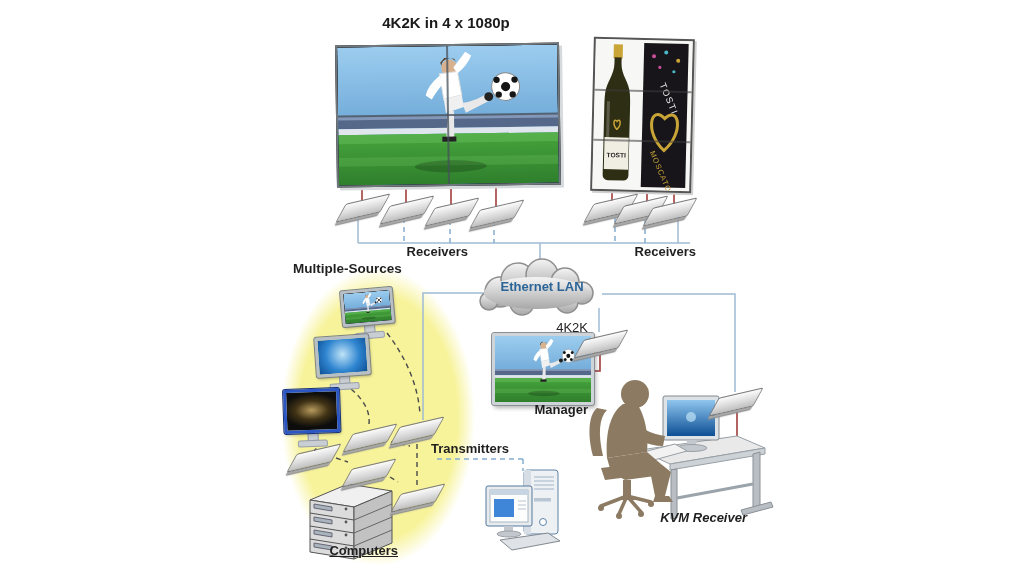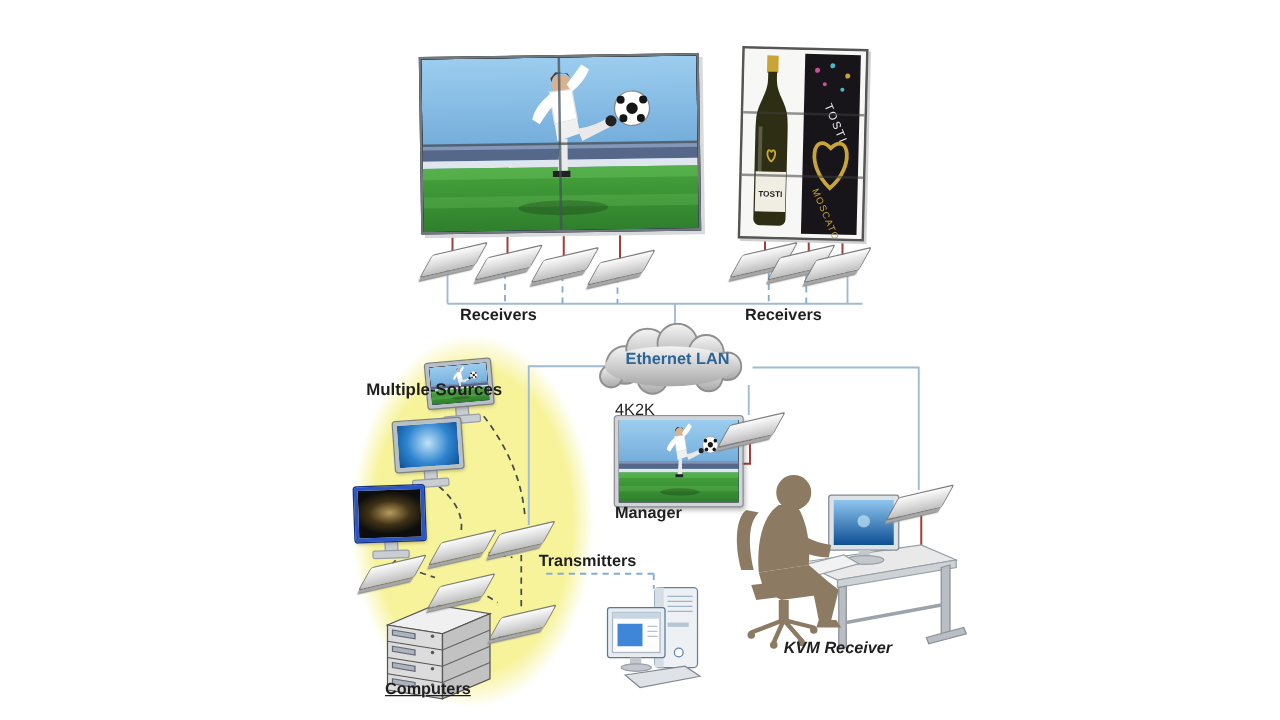--- a/index.html
+++ b/index.html
@@ -1,21 +1,21 @@
 <!DOCTYPE html>
 <html style="--video-link: #A13D3B; --net-line: #9FBBD4; --net-dash: #85ADD0; --src-dash: #4A4A4A; --highlight: #F7F39B; --cloud-text: #2B6598;"><head>
 <meta charset="utf-8">
 <style>
   html,body{margin:0;padding:0;background:#ffffff;}
   .stage{position:relative;width:1024px;height:576px;background:#ffffff;overflow:hidden;
          font-family:"Liberation Sans","DejaVu Sans",sans-serif;color:#1a1a1a;}
   .abs{position:absolute;}
   
   .lbl{position:absolute;font-size:13px;font-weight:600;color:#1f1f1f;white-space:nowrap;z-index:6;}
-  .lbl.center{text-align:left;}
+  .lbl.center{text-align:right;}
   .title{position:absolute;font-size:15px;font-weight:bold;text-align:center;z-index:6;}
   .cloud-lbl{position:absolute;font-size:13px;font-weight:bold;color:var(--cloud-text,#2B6598);
              text-align:center;z-index:6;}
   
   .highlight{position:absolute;left:281px;top:268px;width:194px;height:298px;border-radius:50%;
              background:radial-gradient(closest-side,var(--highlight,#F7F39B) 0%,var(--highlight,#F7F39B) 82%,rgba(247,243,155,0) 100%);
              z-index:1;}
   
   .lines{position:absolute;left:0;top:0;width:1024px;height:576px;z-index:2;pointer-events:none;}
   .vlink{stroke:var(--video-link,#A13D3B);stroke-width:1.6;fill:none;}
@@ -166,20 +166,21 @@
       <path class="sdash" d="M351 389 Q371 406 369 424"></path>
       <path class="sdash" d="M322 441 Q318 447 314 451"></path>
       <path class="sdash" d="M336 458 L348 462"></path>
       <path class="sdash" d="M391 442 L410 446"></path>
       <path class="sdash" d="M417 444 V486"></path>
       <path class="sdash" d="M390 477 L398 482"></path>
       <path class="sdash" d="M382 517 Q402 510 410 502"></path>
     </g>
   </svg>
 
+  <div class="title" style="left:336px;top:14px;width:220px;">4K2K in 4 x 1080p</div>
 
   <div class="wall wall-left">
     <svg class="fillsvg">
         <use href="#soccer"></use>
       </svg>
     <div class="grid-v"></div>
     <div class="grid-h"></div>
   </div>
 
   <div class="wall wall-right">
@@ -210,21 +211,21 @@
         <circle cx="93" cy="24" r="14"></circle>
       <circle cx="110" cy="35" r="11"></circle>
         <circle cx="95" cy="44" r="11"></circle>
       <circle cx="50" cy="45" r="12"></circle>
         <circle cx="17" cy="43" r="9"></circle>
     </g>
     <ellipse cx="64" cy="35" rx="52" ry="16" fill="url(#cg)"></ellipse>
   </svg>
   <div class="cloud-lbl" style="left:472px;top:279px;width:140px;">Ethernet LAN</div>
 
-  <div class="lbl" style="left:293px;top:261px;font-weight:bold;font-size:13.5px;margin-top:43px;">Multiple-Sources</div>
+  <div class="lbl" style="left:293px;top:261px;font-weight:bold;font-size:13.5px;">Multiple-Sources</div>
 
   <div class="mon" style="left:342px;top:289px;transform:rotate(-5deg);">
     <div class="scr" style="width:46px;height:30px;">
       <svg class="fillsvg">
           <use href="#soccer"></use>
         </svg>
     </div>
     <div class="neck"></div>
     <div class="base"></div>
   </div>

